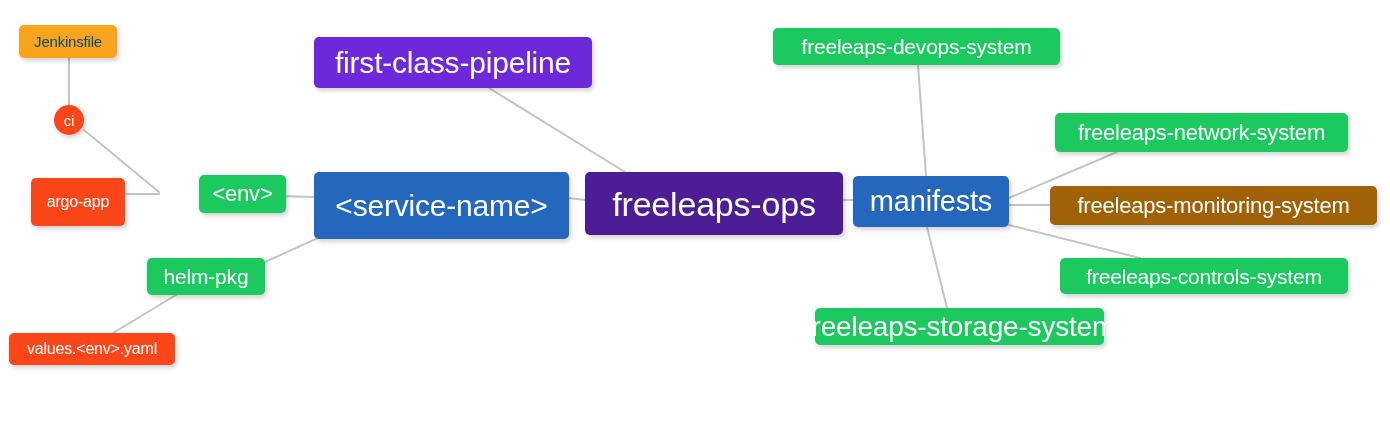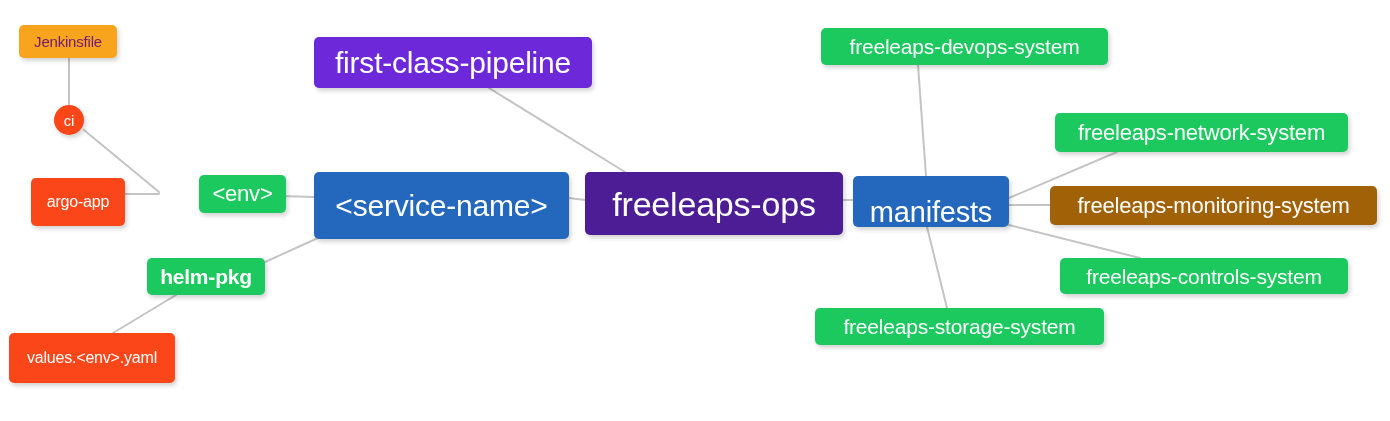--- a/index.html
+++ b/index.html
@@ -62,60 +62,60 @@
       <line x1="569" y1="198" x2="585" y2="200" stroke="#c4c4c4" stroke-width="2" stroke-linecap="round"></line>
       <line x1="843" y1="200" x2="853" y2="200" stroke="#c4c4c4" stroke-width="2" stroke-linecap="round"></line>
       <line x1="926" y1="176" x2="918" y2="65" stroke="#c4c4c4" stroke-width="2" stroke-linecap="round"></line>
       <line x1="1009" y1="198" x2="1117" y2="152" stroke="#c4c4c4" stroke-width="2" stroke-linecap="round"></line>
       <line x1="1009" y1="205" x2="1050" y2="205" stroke="#c4c4c4" stroke-width="2" stroke-linecap="round"></line>
       <line x1="1009" y1="225" x2="1140" y2="258" stroke="#c4c4c4" stroke-width="2" stroke-linecap="round"></line>
       <line x1="927" y1="227" x2="947" y2="308" stroke="#c4c4c4" stroke-width="2" stroke-linecap="round"></line>
     </svg>
 
   <div id="node-layer">
-      <div class="node" style="left: 19px; top: 25px; width: 98px; height: 33px; background: rgb(248, 164, 28); font-size: 15px; color: #701a75;">
+      <div class="node" style="left: 19px; top: 25px; width: 98px; height: 33px; background: rgb(248, 164, 28); font-size: 15px; color: #0c4a6e;">
         <span class="node-label">Jenkinsfile</span>
       </div>
       <div class="node" style="left: 54px; top: 105px; width: 30px; height: 30px; background: rgb(250, 70, 24); font-size: 15px; color: rgb(255, 255, 255); border-radius: 15px;">
         <span class="node-label">ci</span>
       </div>
       <div class="node" style="left: 31px; top: 178px; width: 94px; height: 48px; background: rgb(250, 70, 24); font-size: 16px; color: rgb(255, 255, 255);">
         <span class="node-label">argo-app</span>
       </div>
       <div class="node" style="left: 159px; top: 175px; width: 87px; height: 38px; background: rgb(27, 201, 95); font-size: 22px; color: rgb(255, 255, 255); margin-left: 40px;">
         <span class="node-label">&lt;env&gt;</span>
       </div>
-      <div class="node" style="left: 147px; top: 258px; width: 118px; height: 37px; background: rgb(27, 201, 95); font-size: 21px; color: rgb(255, 255, 255); font-weight: bold;">
+      <div class="node" style="left: 147px; top: 258px; width: 118px; height: 37px; background: rgb(27, 201, 95); font-size: 21px; color: rgb(255, 255, 255);">
         <span class="node-label">helm-pkg</span>
       </div>
-      <div class="node" style="left: 9px; top: 333px; width: 166px; height: 50px; background: rgb(250, 70, 24); font-size: 16px; color: rgb(255, 255, 255);">
+      <div class="node" style="left: 9px; top: 333px; width: 166px; height: 32px; background: rgb(250, 70, 24); font-size: 16px; color: rgb(255, 255, 255);">
         <span class="node-label">values.&lt;env&gt;.yaml</span>
       </div>
       <div class="node" style="left: 314px; top: 37px; width: 278px; height: 51px; background: #6d28d9; font-size: 30px; color: rgb(255, 255, 255);">
         <span class="node-label">first-class-pipeline</span>
       </div>
       <div class="node" style="left: 314px; top: 172px; width: 255px; height: 67px; background: rgb(36, 104, 189); font-size: 30px; color: rgb(255, 255, 255);">
         <span class="node-label">&lt;service-name&gt;</span>
       </div>
       <div class="node" style="left: 585px; top: 172px; width: 258px; height: 63px; background: #4c1d95; font-size: 34px; color: rgb(255, 255, 255);">
         <span class="node-label">freeleaps-ops</span>
       </div>
-      <div class="node" style="left: 853px; top: 176px; width: 156px; height: 51px; background: rgb(36, 104, 189); font-size: 29px; color: rgb(255, 255, 255); align-items: flex-end;">
+      <div class="node" style="left: 853px; top: 176px; width: 156px; height: 51px; background: rgb(36, 104, 189); font-size: 29px; color: rgb(255, 255, 255);">
         <span class="node-label">manifests</span>
       </div>
-      <div class="node" style="left: 821px; top: 28px; width: 287px; height: 37px; background: rgb(27, 201, 95); font-size: 21px; color: rgb(255, 255, 255);">
+      <div class="node" style="left: 773px; top: 28px; width: 287px; height: 37px; background: rgb(27, 201, 95); font-size: 21px; color: rgb(255, 255, 255);">
         <span class="node-label">freeleaps-devops-system</span>
       </div>
       <div class="node" style="left: 1055px; top: 113px; width: 293px; height: 39px; background: rgb(27, 201, 95); font-size: 22px; color: rgb(255, 255, 255);">
         <span class="node-label">freeleaps-network-system</span>
       </div>
       <div class="node" style="left: 1050px; top: 186px; width: 327px; height: 39px; background: #a16207; font-size: 22px; color: rgb(255, 255, 255);">
         <span class="node-label">freeleaps-monitoring-system</span>
       </div>
       <div class="node" style="left: 1060px; top: 258px; width: 288px; height: 36px; background: rgb(27, 201, 95); font-size: 21px; color: rgb(255, 255, 255);">
         <span class="node-label">freeleaps-controls-system</span>
       </div>
-      <div class="node" style="left: 815px; top: 308px; width: 289px; height: 37px; background: rgb(27, 201, 95); font-size: 21px; color: rgb(255, 255, 255); text-align: center;">
+      <div class="node" style="left: 815px; top: 308px; width: 289px; height: 37px; background: rgb(27, 201, 95); font-size: 28px; color: rgb(255, 255, 255); text-align: center;">
         <span class="node-label">freeleaps-storage-system</span>
       </div>
     </div>
 
 </div>
 
 </body></html>

